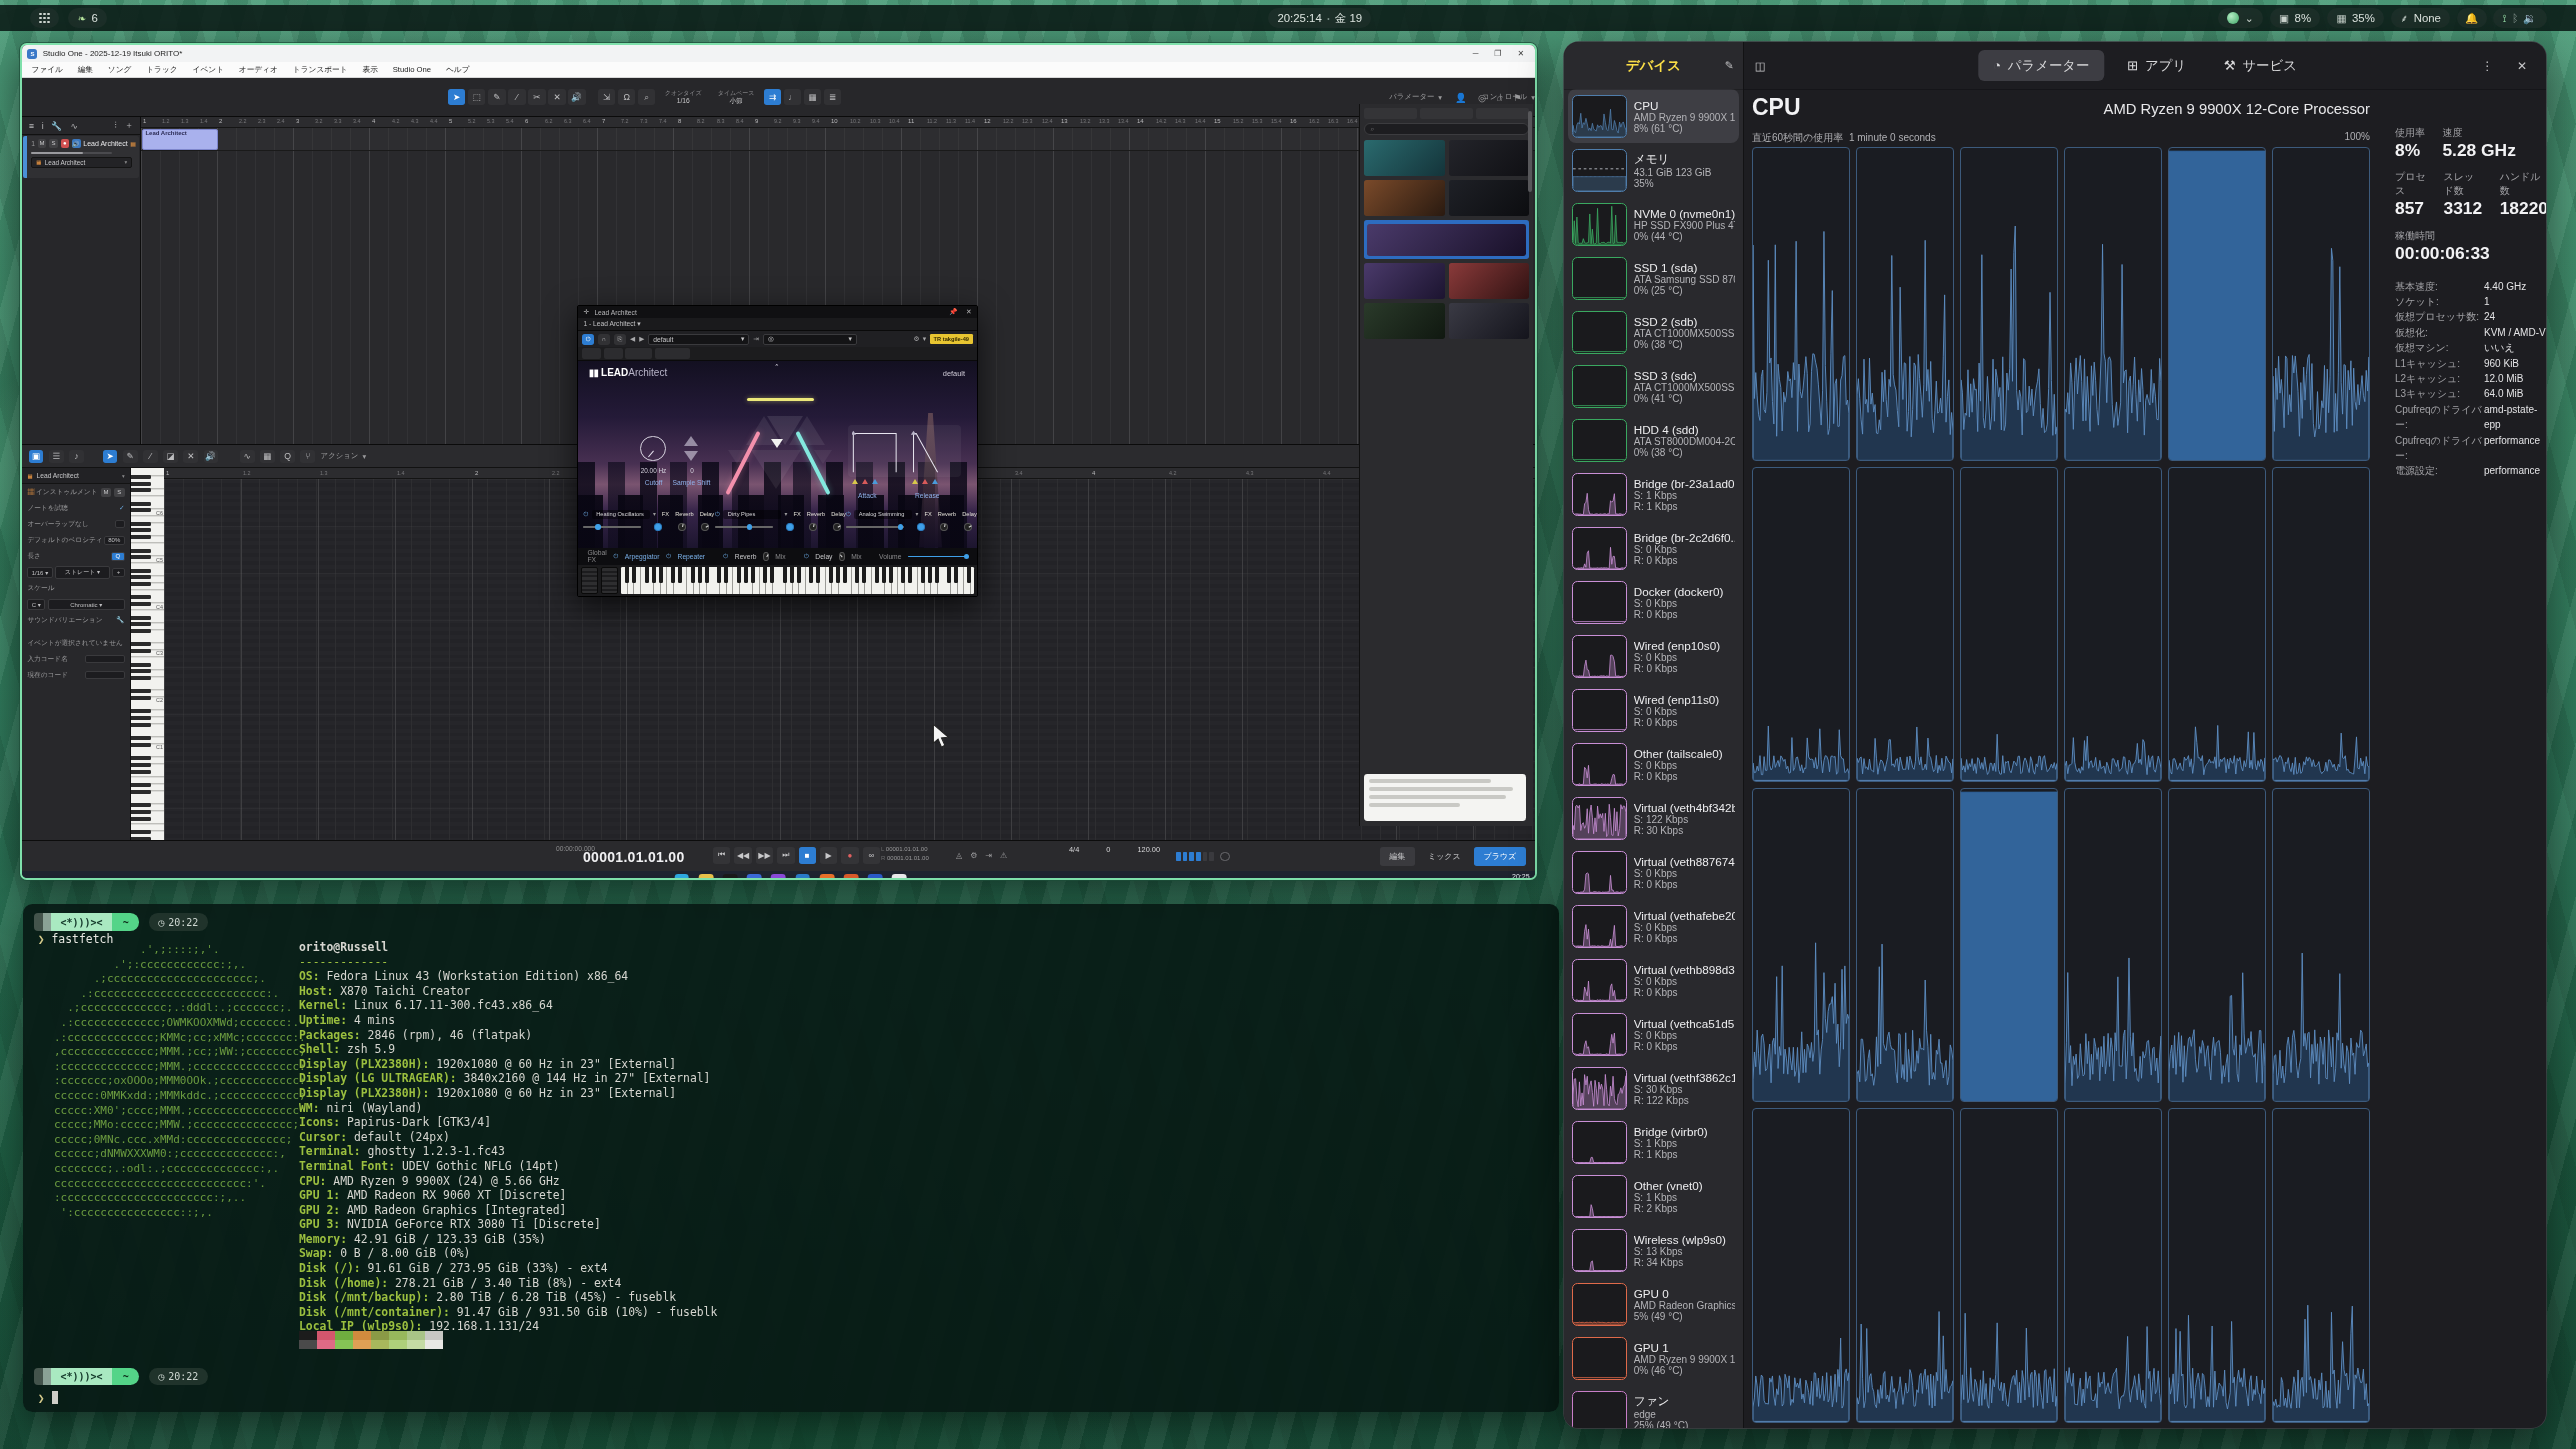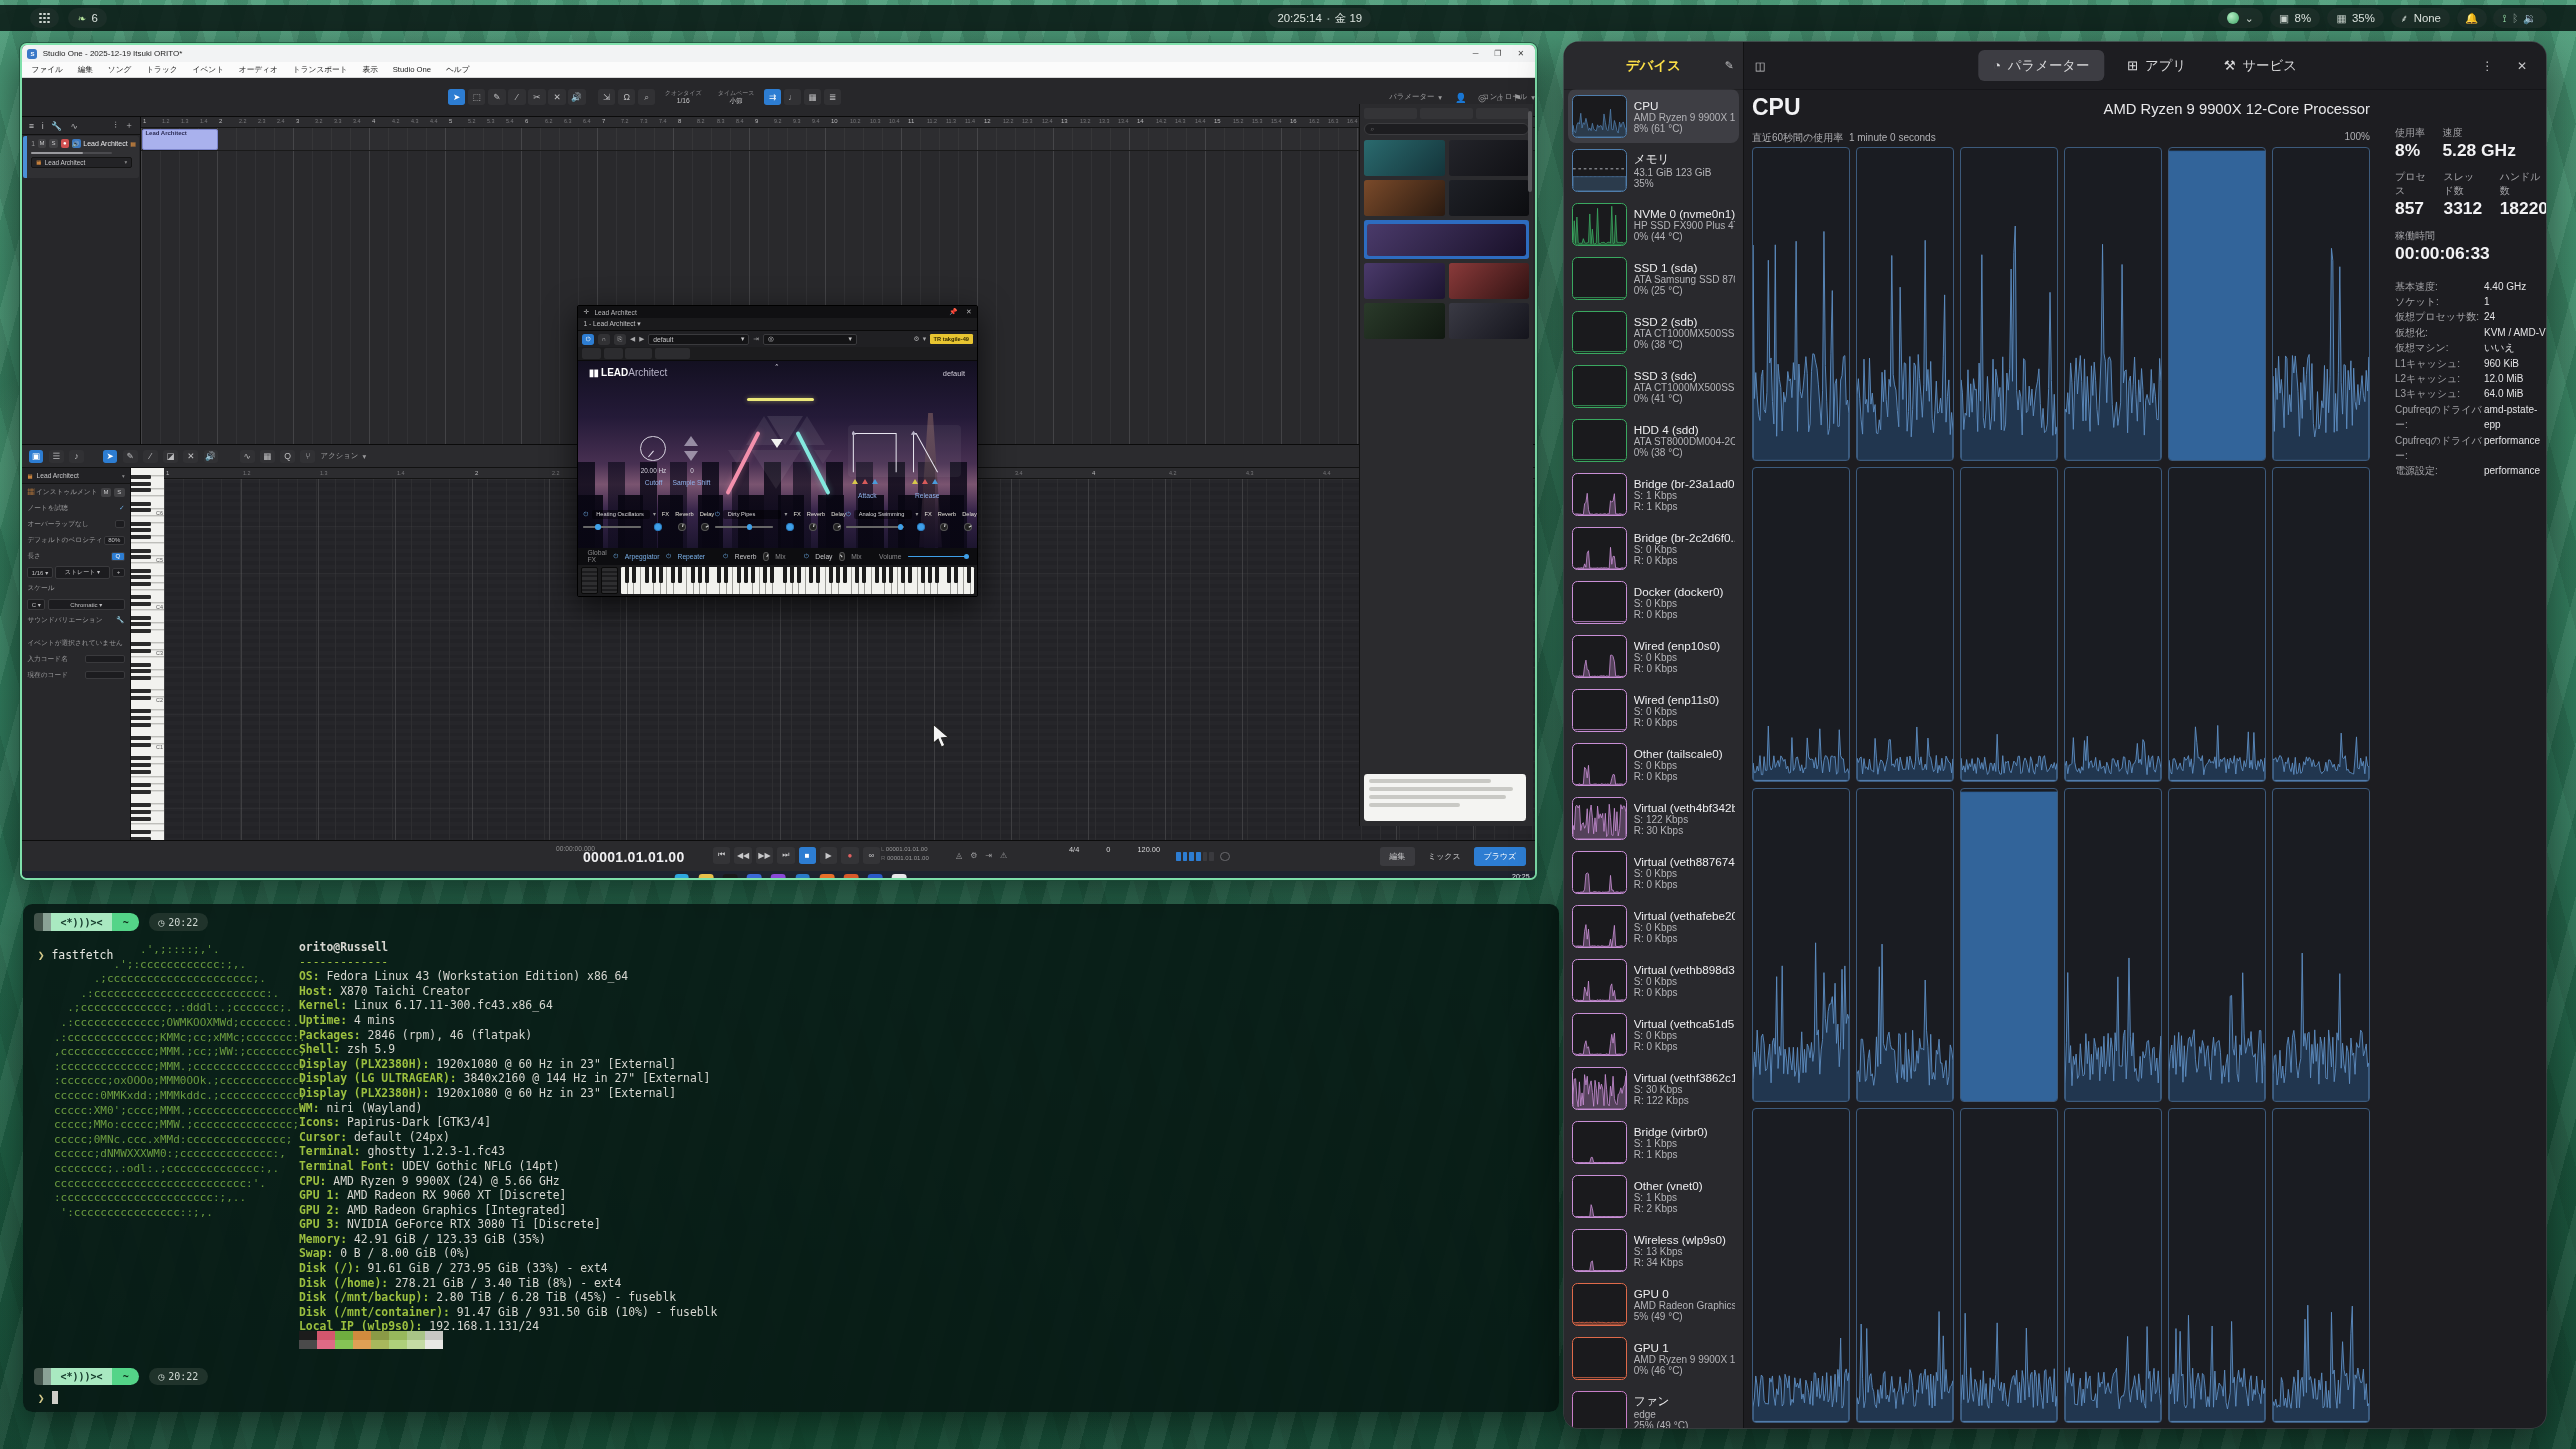--- a/index.html
+++ b/index.html
@@ -920,21 +920,21 @@
   <div class="prompt" style="top:9.4px;">
     <span class="pseg1"></span>
       <span class="pseg2"></span>
     <span class="pfish">&lt;*)))&gt;&lt;</span>
     <span class="ppath">~</span>
     <span class="pclock">
         <span>◷</span>
         <span>20:22</span>
       </span>
   </div>
-  <div class="cmdline" style="top:44px;">
+  <div class="cmdline" style="top:28px;">
     <span class="caret">❯</span> <span style="color:#e6e6e0;">fastfetch</span>
   </div>
   <pre class="ff-art" id="ff-art">             .',;::::;,'.
          .';:cccccccccccc:;,.
       .;cccccccccccccccccccccc;.
     .:cccccccccccccccccccccccccc:.
   .;ccccccccccccc;.:dddl:.;ccccccc;.
  .:ccccccccccccc;OWMKOOXMWd;ccccccc:.
 .:ccccccccccccc;KMMc;cc;xMMc;ccccccc:.
 ,cccccccccccccc;MMM.;cc;;WW:;cccccccc,

